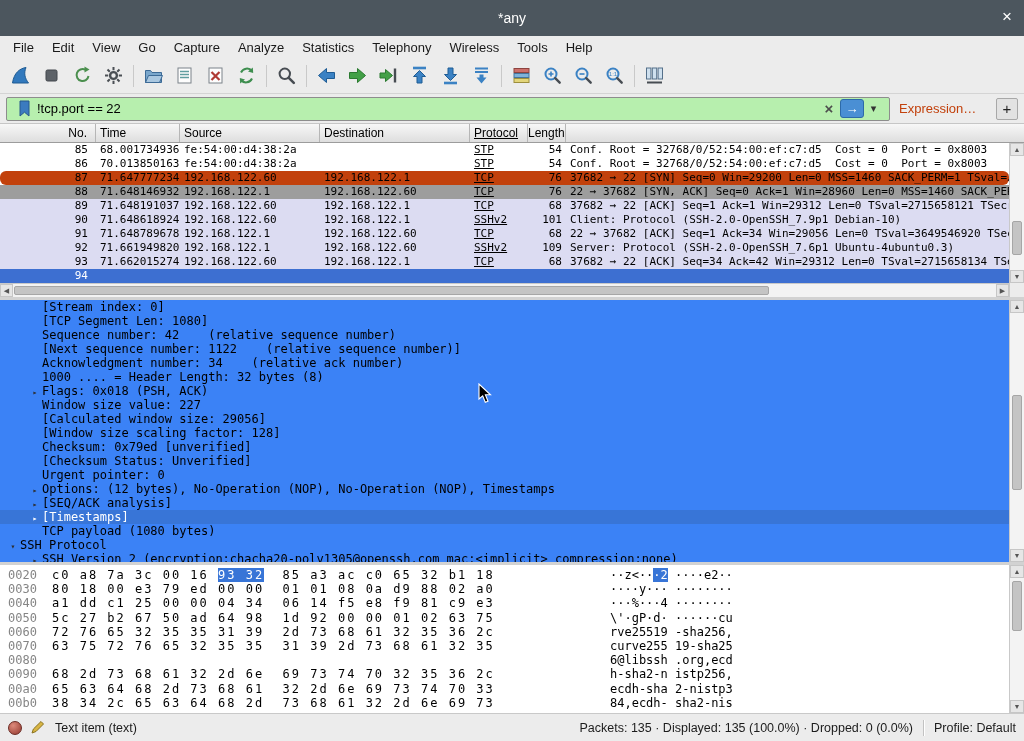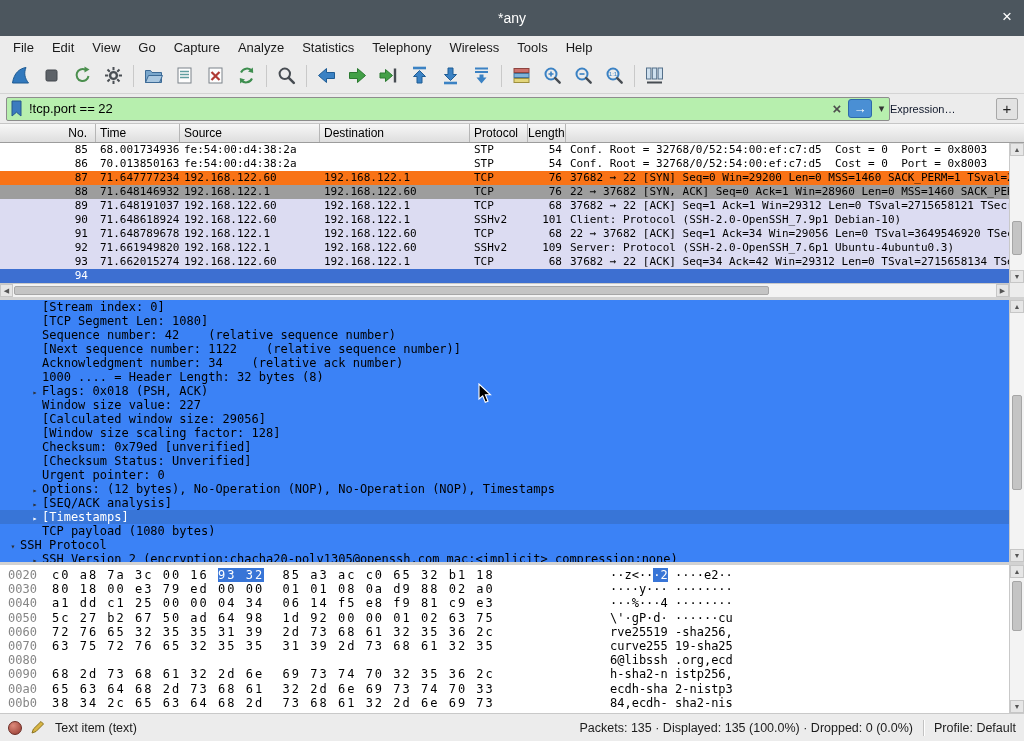--- a/index.html
+++ b/index.html
@@ -21,45 +21,45 @@
   
   .toolbar { position:absolute; top:58px; left:0; right:0; height:36px; background:#ececec;
              border-bottom:1px solid #d4d4d4; display:flex; align-items:center; padding-left:5px; }
   .tb { width:31px; height:29px; display:flex; align-items:center; justify-content:center; }
   .tb-sep { width:1px; height:22px; background:#c9c9c9; margin:0 4px; }
 
   
   .filterbar { position:absolute; top:94px; left:0; right:0; height:30px; background:#ececec;
                border-bottom:1px solid #c6c6c6; display:flex; align-items:center; padding:0 6px; }
   .filter-input { width:884px; height:24px; background:#b7efae; border:1px solid #8d8d8d;
-                  border-radius:2px; display:flex; align-items:center; padding:0 0; }
+                  border-radius:2px; display:flex; align-items:center; padding:0 8px; }
   .bookmark { width:18px; display:flex; justify-content:center; }
   .filter-text { flex:1; font-size:13px; color:#000; white-space:pre; padding-left:4px; }
   .filter-clear { width:18px; text-align:center; color:#4d4d4d; font-size:15px; font-weight:bold; }
   .filter-apply { width:24px; height:19px; background:#4a8fd4; border:1px solid #2d6aa8; border-radius:3px;
                   color:#fff; font-size:13px; font-weight:bold; text-align:center; line-height:17px; margin:0 2px; }
   .filter-drop { width:15px; text-align:center; color:#333; font-size:11px; }
-  .expr-label { font-size:11px; color:#0f172a; }
+  .expr-label { font-size:13px; color:#c2410c; margin-left:9px; }
   .plus-btn { margin-left:auto; width:22px; height:22px; border:1px solid #a8a8a8; background:#e2e2e2;
               border-radius:2px; font-size:15px; text-align:center; line-height:19px; color:#222; }
 
   
   .pl-header { position:absolute; top:124px; left:0; right:0; height:19px; display:flex;
                background:linear-gradient(#f7f7f7,#dedede); border-bottom:1px solid #9c9c9c;
                font-size:12px; color:#000; overflow:hidden; }
   .pl-header .pc { border-right:1px solid #b6b6b6; padding-top:2px; }
   .pl-body { position:absolute; top:143px; left:0; right:15px; height:140px; overflow:hidden;
              font-family:"DejaVu Sans Mono",monospace; font-size:11px; background:#fff; }
   .prow { display:flex; height:14px; line-height:14px; overflow:hidden; }
   .pc { white-space:pre; overflow:hidden; flex:0 0 auto; padding-left:4px; }
   .c0 { width:96px; text-align:right; padding-right:8px; padding-left:0; }
-  .c1 { width:84px; } .c2 { width:140px; } .c3 { width:150px; } .c4 { width:58px; }
+  .c1 { width:84px; } .c2 { width:140px; } .c3 { width:150px; } .c4 { width:58px;text-decoration:underline; }
   .c5 { width:38px; text-align:right; padding-right:4px; padding-left:0; }
   .c6 { flex:1 1 auto; }
-  .r-stp { background:#ffffff; } .r-g1 { background:#f97316; } .r-g2 { background:#9d9d9d; }
+  .r-stp { background:#ffffff; } .r-g1 { background:#c2410c;border-radius:6px; } .r-g2 { background:#9d9d9d; }
   .r-tcp { background:#dcdcf2; } .r-sel { background:#3d6fd1; color:#fff;flex-direction:column; }
 
   
   .vsb { position:absolute; right:0; width:15px; background:#f3f3f3; border-left:1px solid #c9c9c9; }
   .sb-btn { position:absolute; left:0; right:0; height:13px; background:#e6e6e6; border:1px solid #c6c6c6;
             font-size:7px; color:#555; text-align:center; line-height:12px; }
   .sb-thumb { position:absolute; left:2px; right:2px; background:#c4c4c4; border:1px solid #a6a6a6; border-radius:2px; }
   .hsb { position:absolute; top:283px; left:0; right:15px; height:14px; background:#f3f3f3; border-top:1px solid #c9c9c9; }
   .hsb-btn { position:absolute; top:0; bottom:0; width:13px; background:#e6e6e6; border:1px solid #c6c6c6;
              font-size:7px; color:#555; text-align:center; line-height:12px; }

